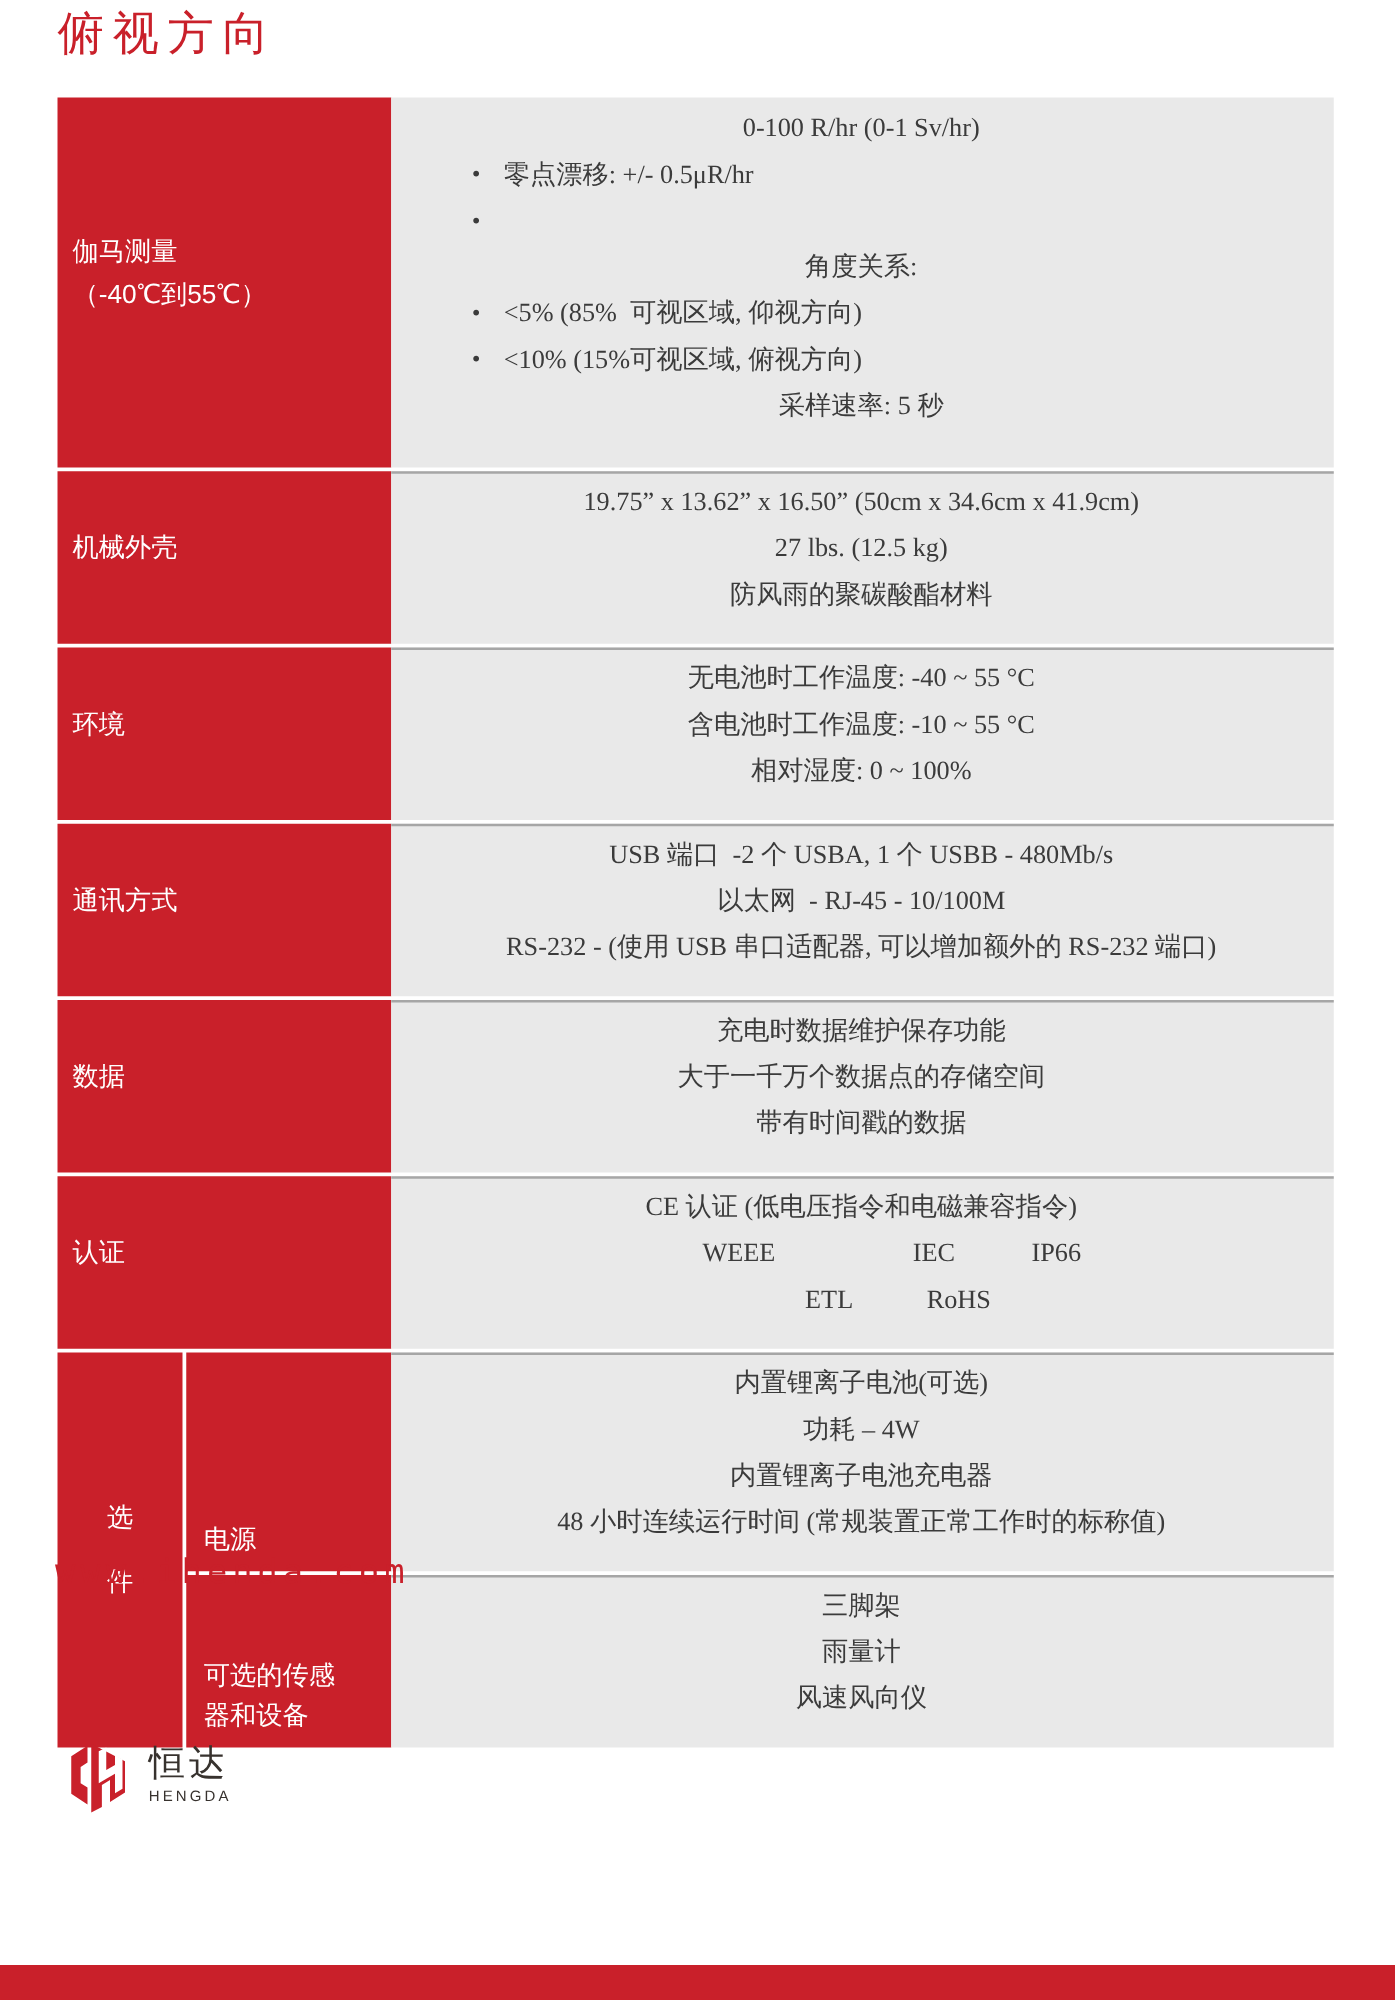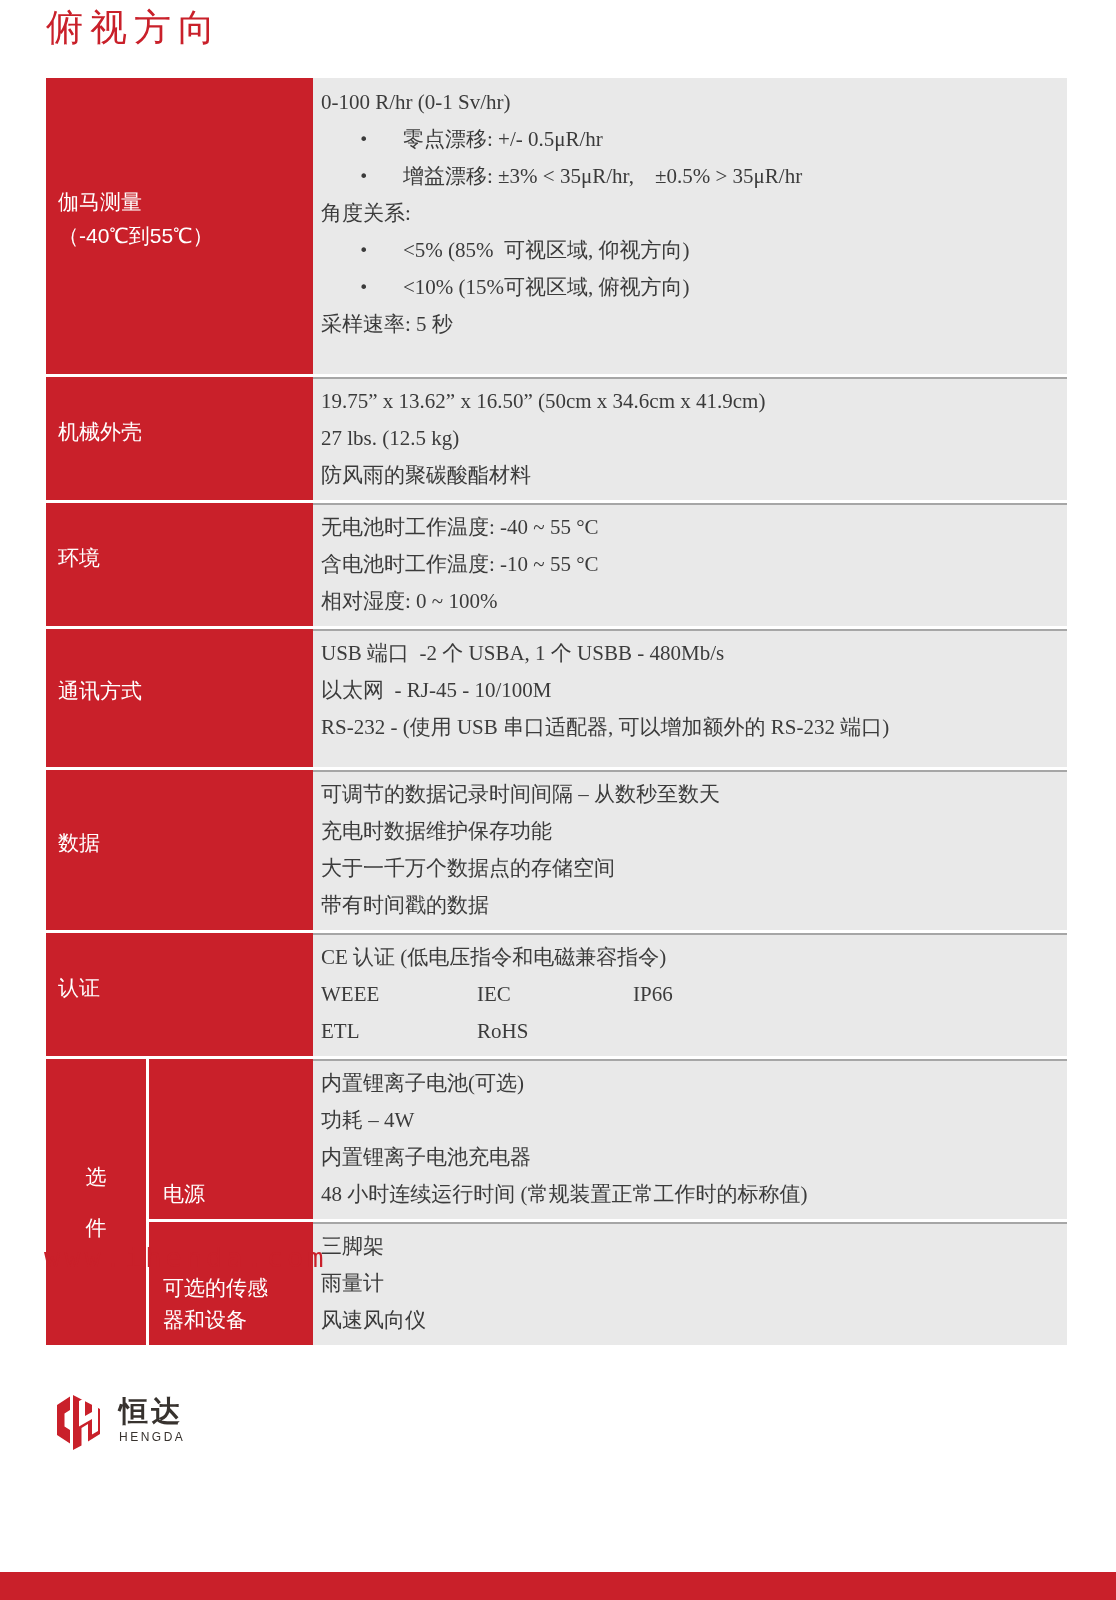--- a/index.html
+++ b/index.html
@@ -18,21 +18,21 @@
   }
   .t-row{display:flex;margin-top:3px;}
   .t-row:first-child{margin-top:0;}
   .label-cell{
     width:267px;flex:0 0 267px;background:#c9202a;color:#ffffff;
     display:flex;align-items:center;box-sizing:border-box;
     padding:0 16px 14px 12px;font-size:21px;line-height:1.6;
   }
   .content-cell{
     flex:1;background:#e9e9e9;border-top:2px solid #a6a6a6;
-    box-sizing:border-box;padding:4px 10px 6px 8px;
+    box-sizing:border-box;padding:4px 10px 21px 8px;text-align:center;
   }
   .t-row:first-child .content-cell{border-top:none;padding-top:6px;}
   .spec-line{
     font-family:"Liberation Serif","DejaVu Serif",serif;
     font-size:21px;color:#3b3b3b;line-height:37px;white-space:pre-wrap;
   }
   .spec-line.bulleted{padding-left:38px;display:flex;}
   .bullet{width:44px;flex:0 0 44px;font-family:"DejaVu Sans",sans-serif;font-size:16px;line-height:37px;}
   .col-span{display:inline-block;width:156px;}
   .col-span:last-child{width:auto;}
@@ -51,21 +51,21 @@
     padding:0 0 8px 14px;font-size:21px;line-height:1.55;
   }
   .site-url{
     position:absolute;left:44px;top:1242px;
     font-family:"DejaVu Sans Mono","Liberation Mono",monospace;
     font-size:27px;letter-spacing:4px;color:#c9202a;text-align:center;
   }
   .logo{position:absolute;left:44px;top:1388px;display:flex;align-items:center;}
   .logo svg{display:block;}
   .logo-text{margin-left:13px;color:#37322e;}
-  .logo-cn{font-size:29px;font-weight:700;letter-spacing:3px;line-height:1.1;}
+  .logo-cn{font-size:29px;font-weight:400;letter-spacing:3px;line-height:1.1;}
   .logo-en{font-size:12px;font-weight:400;letter-spacing:2.5px;margin-top:3px;}
   .footer-bar{position:absolute;left:0;top:1572px;width:1116px;height:28px;background:#c9202a;}
 </style>
 </head>
 <body>
 
 <div class="page">
 
   <h1 class="title">俯视方向</h1>
 
@@ -73,21 +73,21 @@
       <div class="t-row" style="min-height: 296px;">
         <div class="label-cell">
           <div>
             <div>伽马测量</div>
             <div>（-40℃到55℃）</div>
           </div>
         </div>
         <div class="content-cell">
           <div class="spec-line">0-100 R/hr (0-1 Sv/hr)</div>
           <div class="spec-line bulleted"><span class="bullet">•</span><span>零点漂移: +/- 0.5μR/hr</span></div>
-          <div class="spec-line bulleted"><span class="bullet">•</span><span>增益漂移: ±3% &lt; 35μR/hr,　±0.5% &gt; 35μR/hr</span></div>
+          <div class="spec-line bulleted"><span class="bullet">•</span></div>
           <div class="spec-line">角度关系:</div>
           <div class="spec-line bulleted"><span class="bullet">•</span><span>&lt;5% (85%  可视区域, 仰视方向)</span></div>
           <div class="spec-line bulleted"><span class="bullet">•</span><span>&lt;10% (15%可视区域, 俯视方向)</span></div>
           <div class="spec-line">采样速率: 5 秒</div>
         </div>
       </div>
       <div class="t-row" style="min-height: 104px;">
         <div class="label-cell">
           <div>
             <div>机械外壳</div>
@@ -123,21 +123,20 @@
           <div class="spec-line">RS-232 - (使用 USB 串口适配器, 可以增加额外的 RS-232 端口)</div>
         </div>
       </div>
       <div class="t-row" style="min-height: 135px;">
         <div class="label-cell">
           <div>
             <div>数据</div>
           </div>
         </div>
         <div class="content-cell">
-          <div class="spec-line">可调节的数据记录时间间隔 – 从数秒至数天</div>
           <div class="spec-line">充电时数据维护保存功能</div>
           <div class="spec-line">大于一千万个数据点的存储空间</div>
           <div class="spec-line">带有时间戳的数据</div>
         </div>
       </div>
       <div class="t-row" style="min-height: 114px;">
         <div class="label-cell">
           <div>
             <div>认证</div>
           </div>

